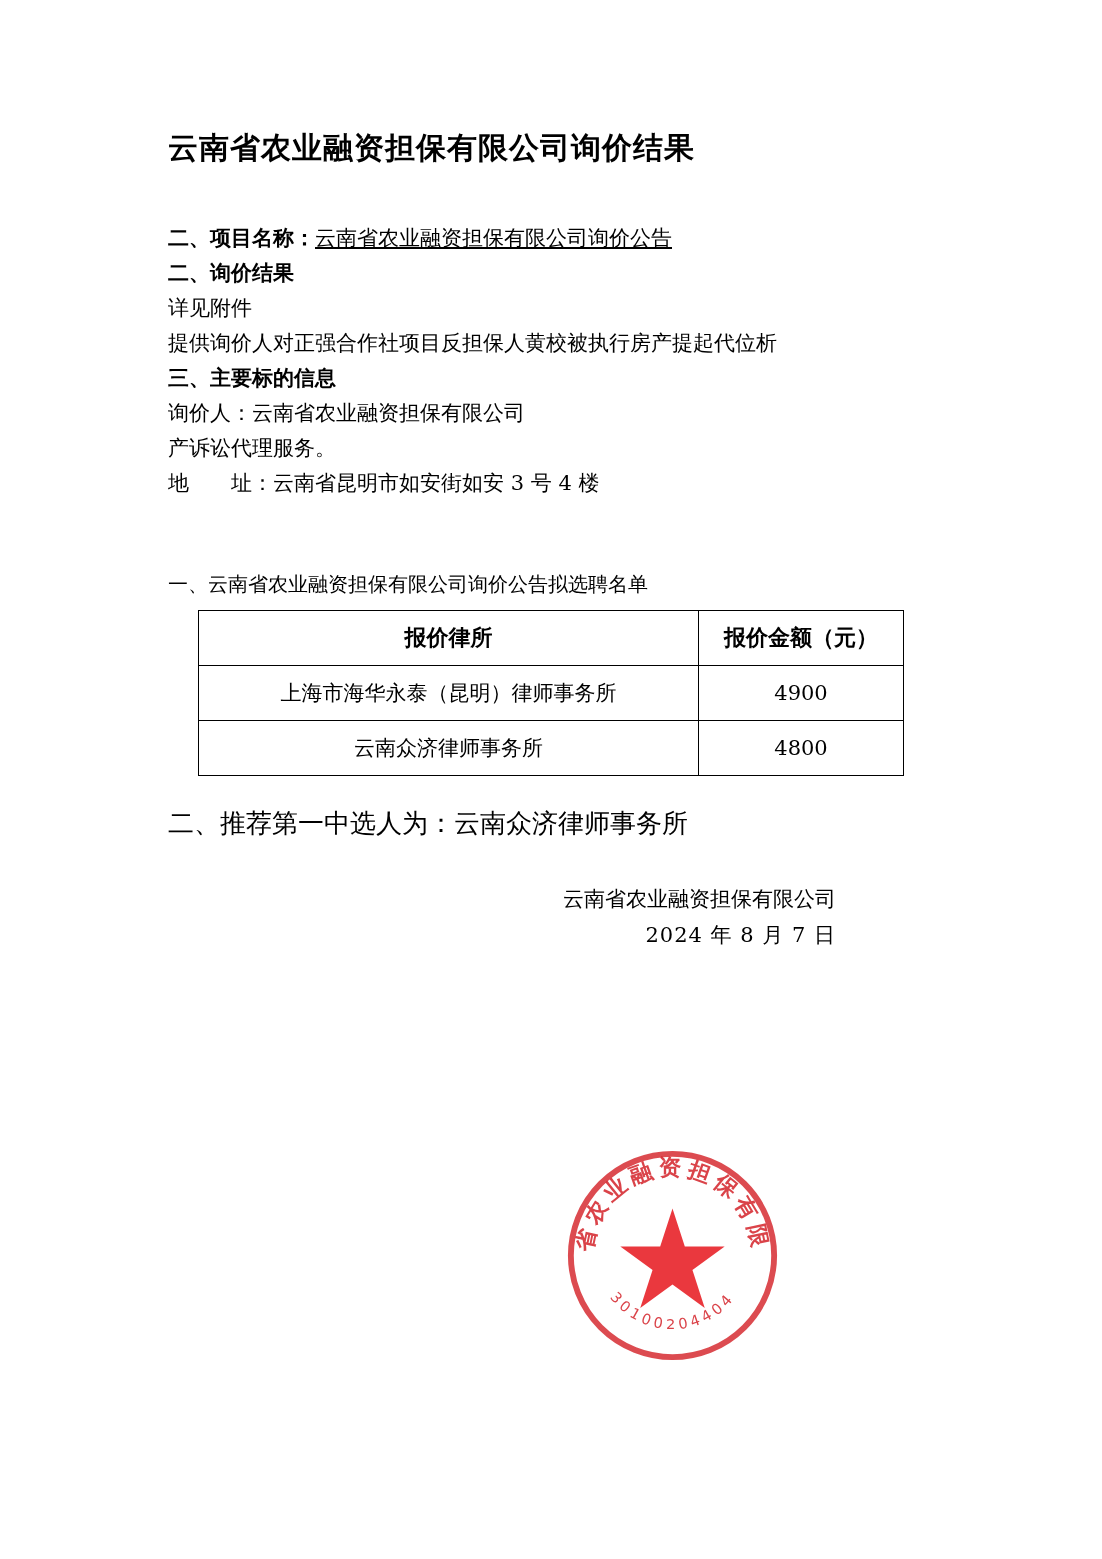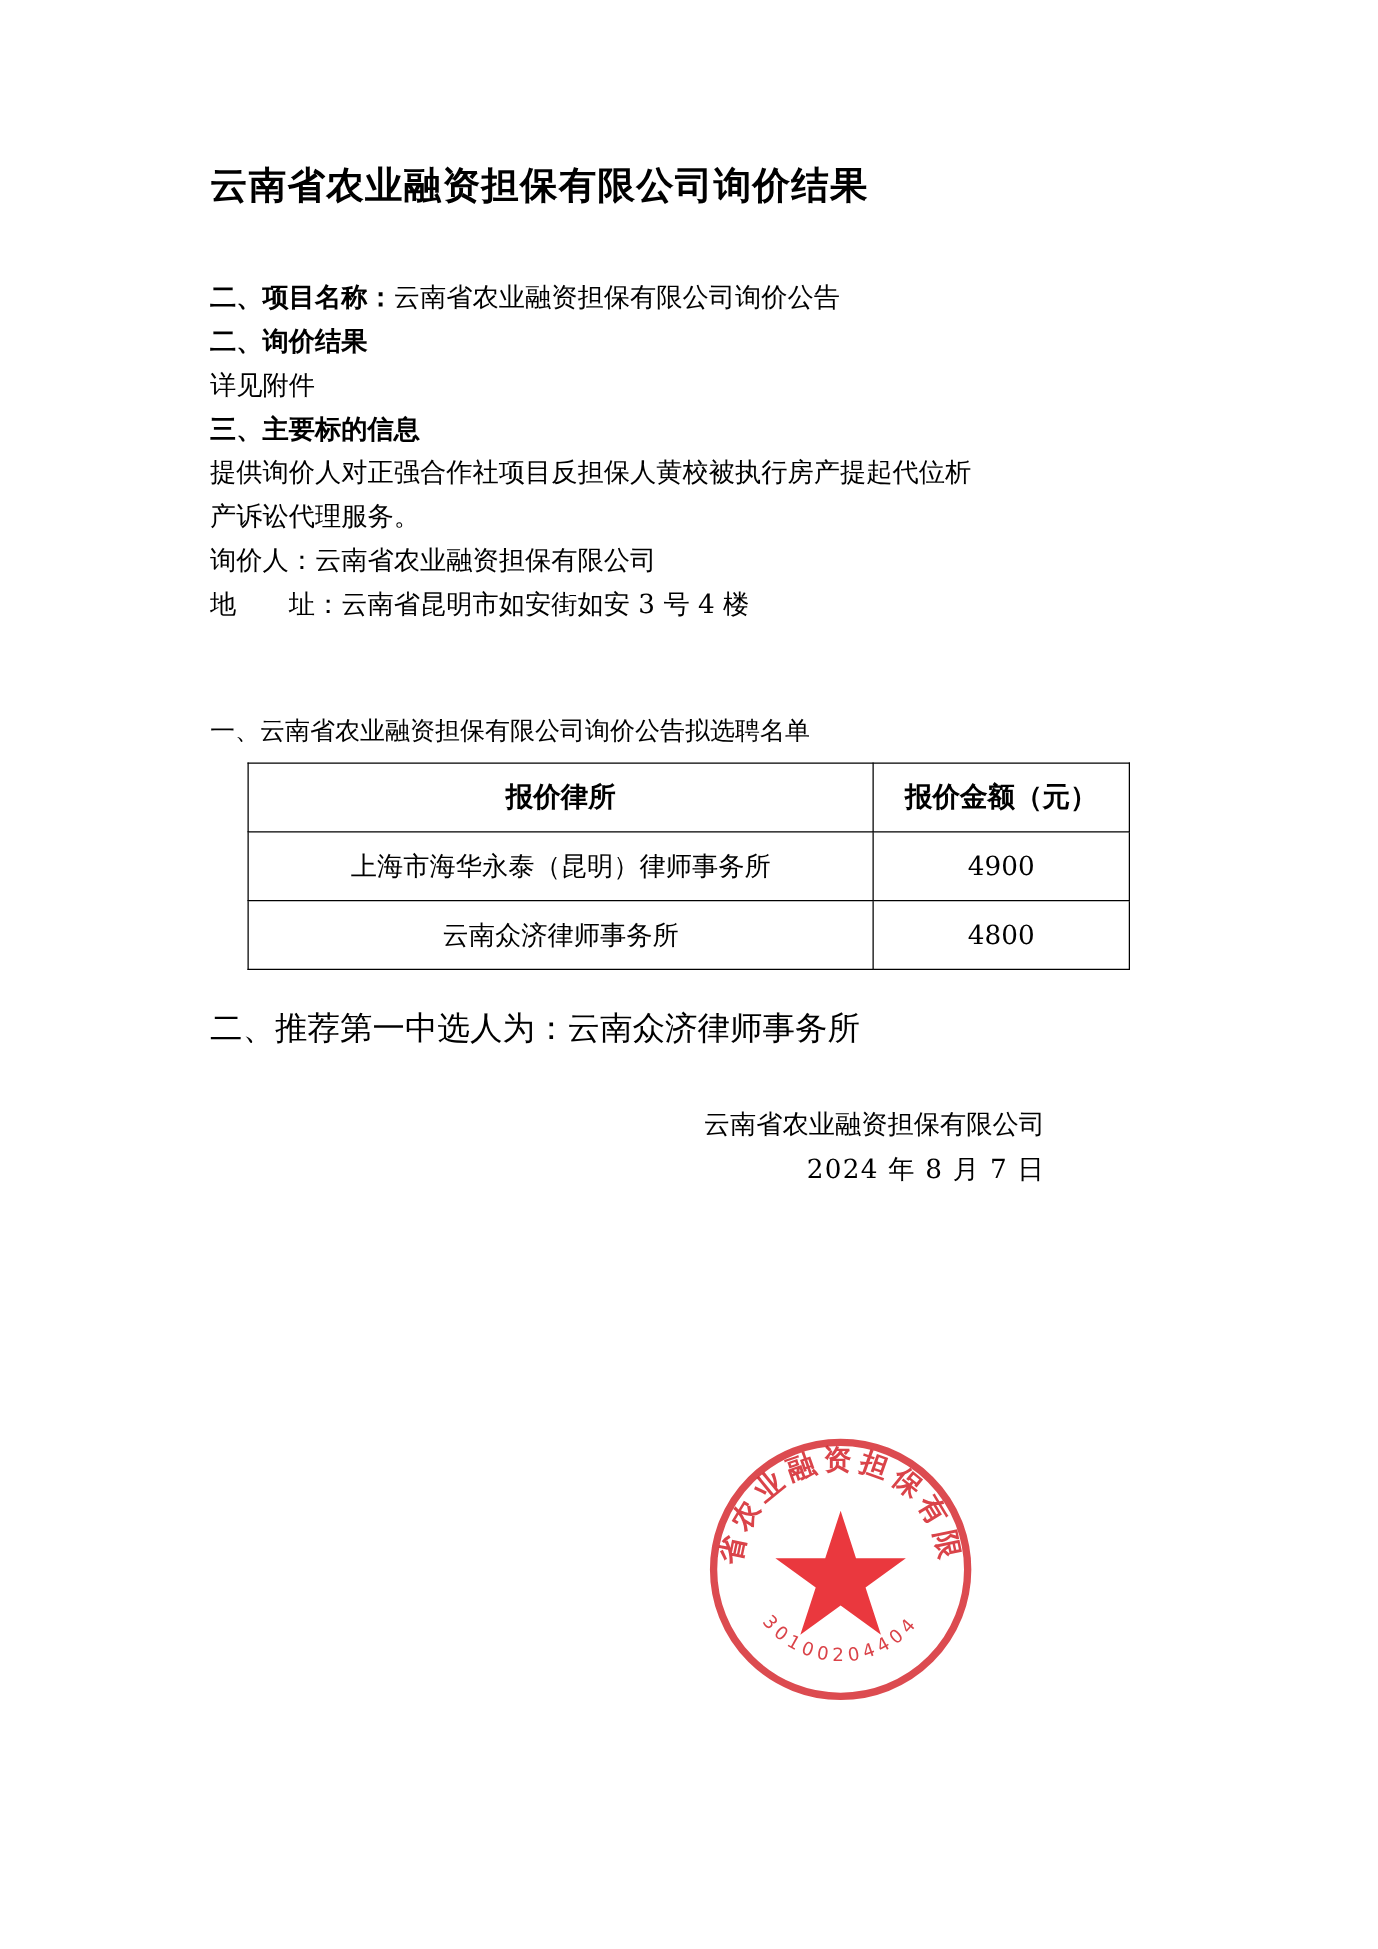--- a/index.html
+++ b/index.html
@@ -39,20 +39,21 @@
     line-height: 35px;
     white-space: pre-wrap;
   }
   .line.bold {
     font-weight: bold;
     font-family: "DejaVu Sans", "Liberation Sans", sans-serif;
   }
   .heading-inline-normal {
     font-weight: normal;
     font-family: "DejaVu Serif", "Liberation Serif", serif;
+    text-decoration: underline;
   }
   .spacer-lg { height: 60px; }
   .attach-title {
     font-size: 21px;
     font-weight: bold;
     font-family: "DejaVu Sans", "Liberation Sans", sans-serif;
     line-height: 35px;
   }
   .attach-sub {
     font-size: 20px;
@@ -117,26 +118,26 @@
   <h1 class="doc-title">云南省农业融资担保有限公司询价结果</h1>
 
   <div class="body-block">
 
     <div class="line bold"><span>二、项目名称：</span><span class="heading-inline-normal">云南省农业融资担保有限公司询价公告</span></div>
 
     <div class="line bold">二、询价结果</div>
 
     <div class="line">详见附件</div>
 
+    <div class="line">提供询价人对正强合作社项目反担保人黄校被执行房产提起代位析</div>
+
     <div class="line bold">三、主要标的信息</div>
+    <div class="line">询价人：云南省农业融资担保有限公司</div>
 
-    <div class="line">提供询价人对正强合作社项目反担保人黄校被执行房产提起代位析</div>
     <div class="line">产诉讼代理服务。</div>
-
-    <div class="line">询价人：云南省农业融资担保有限公司</div>
     <div class="line">地　　址：云南省昆明市如安街如安 3 号 4 楼</div>
 
     <div class="spacer-lg"></div>
 
     <div class="attach-sub">一、云南省农业融资担保有限公司询价公告拟选聘名单</div>
 
     <table class="quote-table">
       <colgroup>
           <col class="c1">
           <col class="c2">

